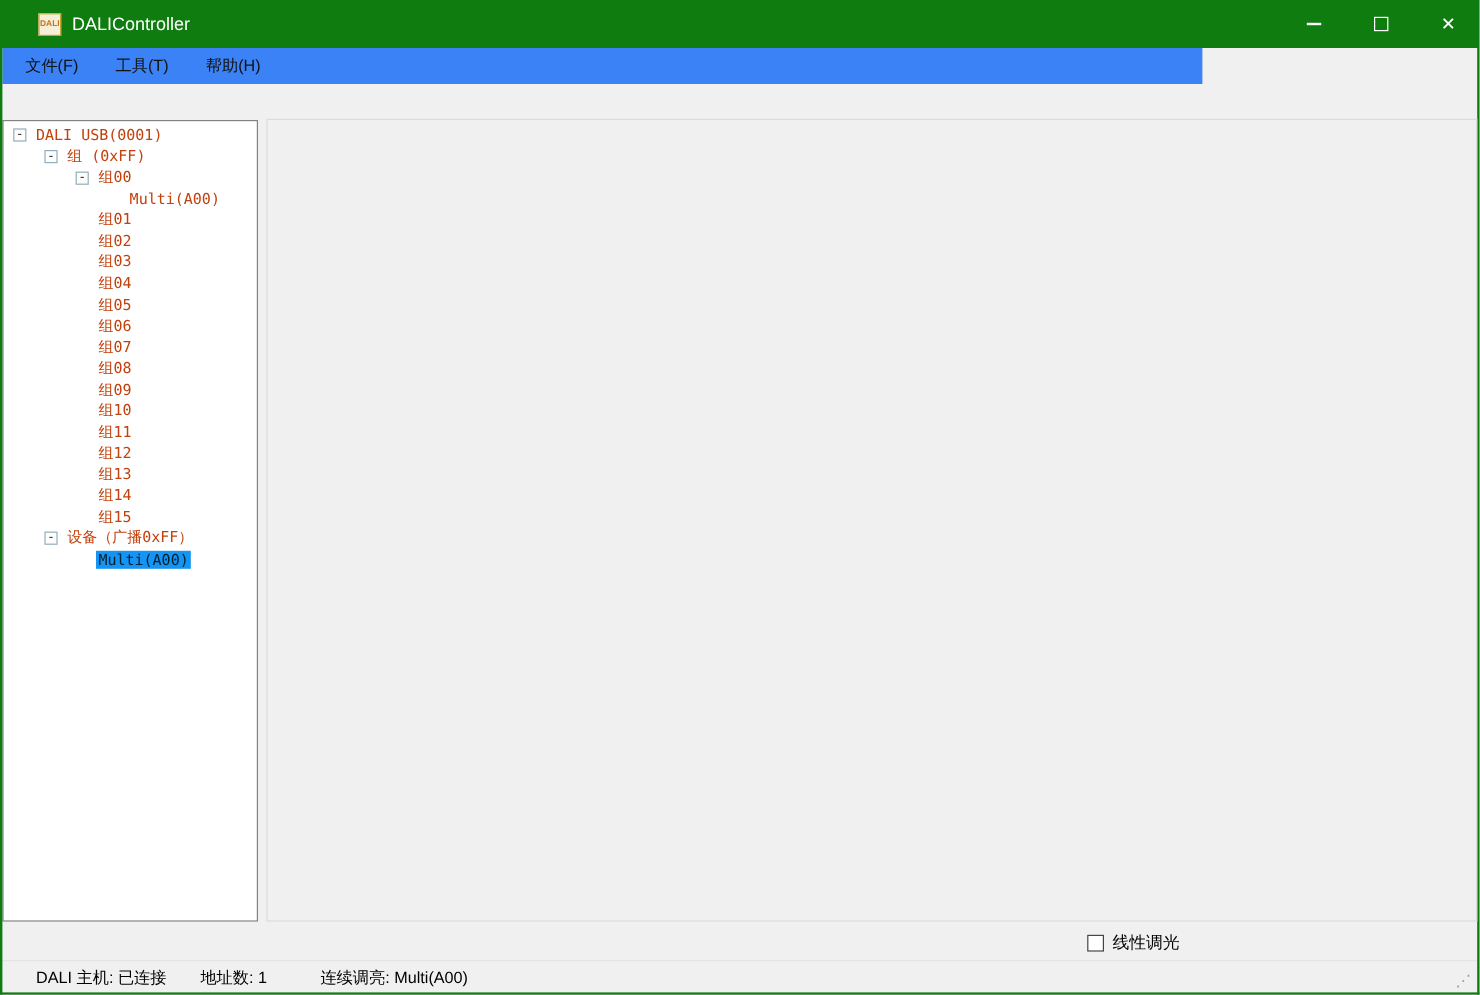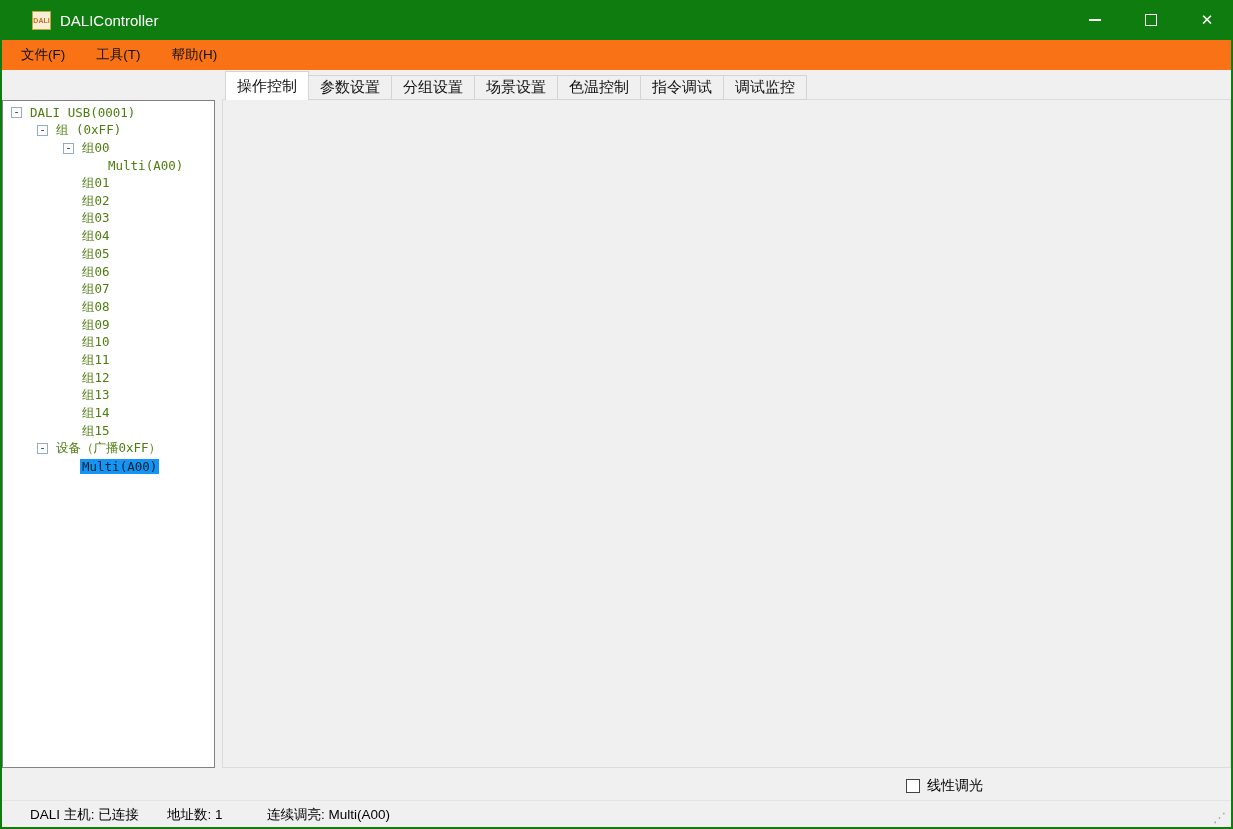--- a/index.html
+++ b/index.html
@@ -15,28 +15,28 @@
   
   .titlebar { position:absolute; left:0; top:0; width:1233px; height:40px; background:#0f7c0f; display:flex; align-items:center; }
   .app-icon { margin-left:32px; width:19px; height:19px; background:#f5efd8; border:1px solid #caa23c; color:#c8731d; font-size:7px; font-weight:bold; display:flex; align-items:center; justify-content:center; letter-spacing:0; }
   .app-title { color:#ffffff; font-size:15px; margin-left:9px; }
   .winbtn { position:absolute; top:0; width:46px; height:40px; display:flex; align-items:center; justify-content:center; color:#fff; }
   .winbtn.min { left:1072px; } .winbtn.max { left:1128px; } .winbtn.close { left:1184px; font-size:15px; }
   .min-glyph { width:12px; height:1.5px; background:#ffffff; }
   .max-glyph { width:12px; height:12px; border:1.5px solid #ffffff; }
 
   
-  .menubar { position:absolute; left:2px; top:40px; width:1229px; height:30px; background:#f97316; display:flex; align-items:center; padding-left:6px; }
+  .menubar { position:absolute; left:2px; top:40px; width:1000px; height:30px; background:#3b82f6; display:flex; align-items:center; padding-left:6px; }
   .menu-item { padding:0 13px; margin-right:5px; font-size:13.5px; height:30px; display:flex; align-items:center; color:#111; }
 
   
   .tree { position:absolute; left:2px; top:100px; width:213px; height:668px; background:#ffffff; border:1px solid #828282; padding-top:3px; overflow:hidden; }
   .tree-row { height:17.7px; display:flex; align-items:center; font-family:"DejaVu Sans Mono", monospace; font-size:12.5px; white-space:nowrap; }
   .tree-expander { flex:0 0 11px; width:11px; height:11px; border:1px solid #93aebc; background:#fdfdfd; color:#333; font-size:11px; line-height:8px; text-align:center; margin-right:6px; }
-  .tree-label { padding:0 2px; color:#4d7c0f; }
+  .tree-label { padding:0 2px; color:#c2410c; }
   .tree-row.selected .tree-label { background:#1494f4; color:#00222e; }
   .hidden { visibility:hidden; }
 
   
   .tabstrip { position:absolute; left:225px; top:71px; height:29px; display:flex; align-items:flex-end; z-index:3; }
   .tab { height:25px; padding:0 11px; display:flex; align-items:center; font-size:15px; background:#f0f0f0; border:1px solid #d4d4d4; border-left:none; color:#111; }
   .tab:first-child { border-left:1px solid #d4d4d4; }
   .tab.active { background:#ffffff; height:29px; border-bottom:none; border-left:1px solid #d4d4d4; z-index:4; }
   .tabpane { position:absolute; left:222px; top:99px; width:1009px; height:669px; background:#f0f0f0; border:1px solid #dcdcdc; z-index:1; }
 
@@ -188,30 +188,20 @@
       <div class="tree-row" style="padding-left: 34px;">
         <span class="tree-expander">-</span>
         <span class="tree-label">设备（广播0xFF）</span>
       </div>
       <div class="tree-row selected" style="padding-left: 60px;">
         <span class="tree-expander hidden"></span>
         <span class="tree-label">Multi(A00)</span>
       </div>
     </div>
 
-  <div class="tabstrip">
-
-  <div class="tab active">操作控制</div>
-      <div class="tab">参数设置</div>
-      <div class="tab">分组设置</div>
-      <div class="tab">场景设置</div>
-      <div class="tab">色温控制</div>
-      <div class="tab">指令调试</div>
-      <div class="tab">调试监控</div>
-    </div>
 
   <div class="tabpane"></div>
 
   <div class="group" style="left:237px; top:136px; width:219px; height:356px;">
     <span class="legend">地址分配</span>
     <button class="btn" style="left:7px; top:21px; width:207px; height:33px;">搜索有地址的设备</button>
     <button class="btn" style="left:7px; top:73px; width:207px; height:33px;">全新分配地址</button>
     <button class="btn" style="left:7px; top:133px; width:207px; height:33px;">扩展分配地址</button>
     <button class="btn" style="left:7px; top:188px; width:207px; height:33px;">删除地址</button>
     <span class="addr-label">地址</span>

